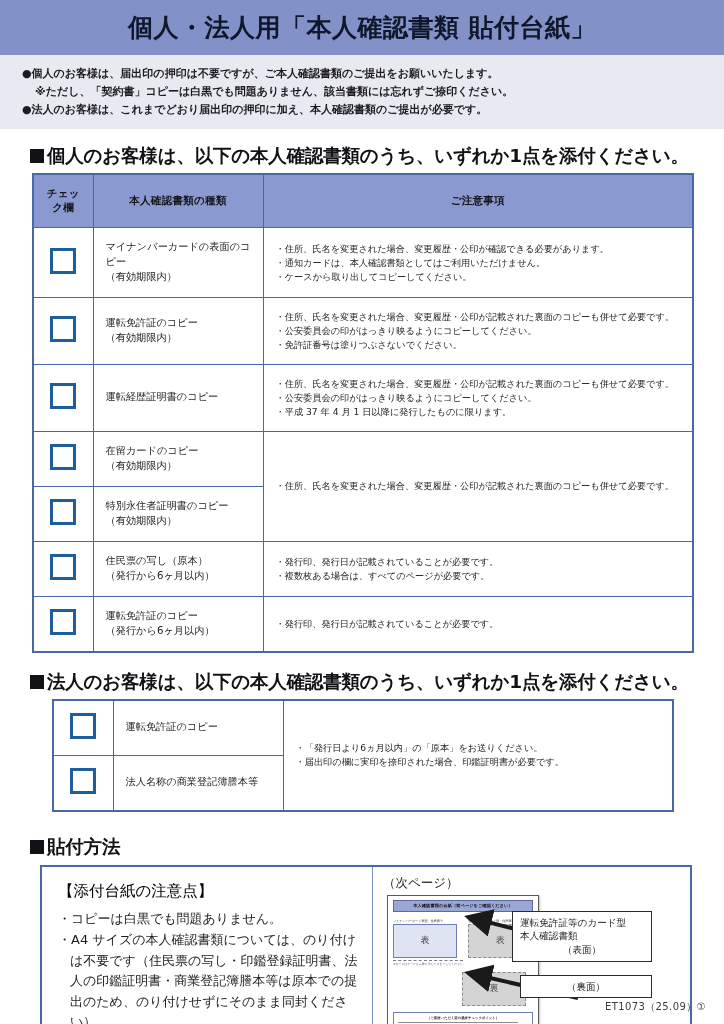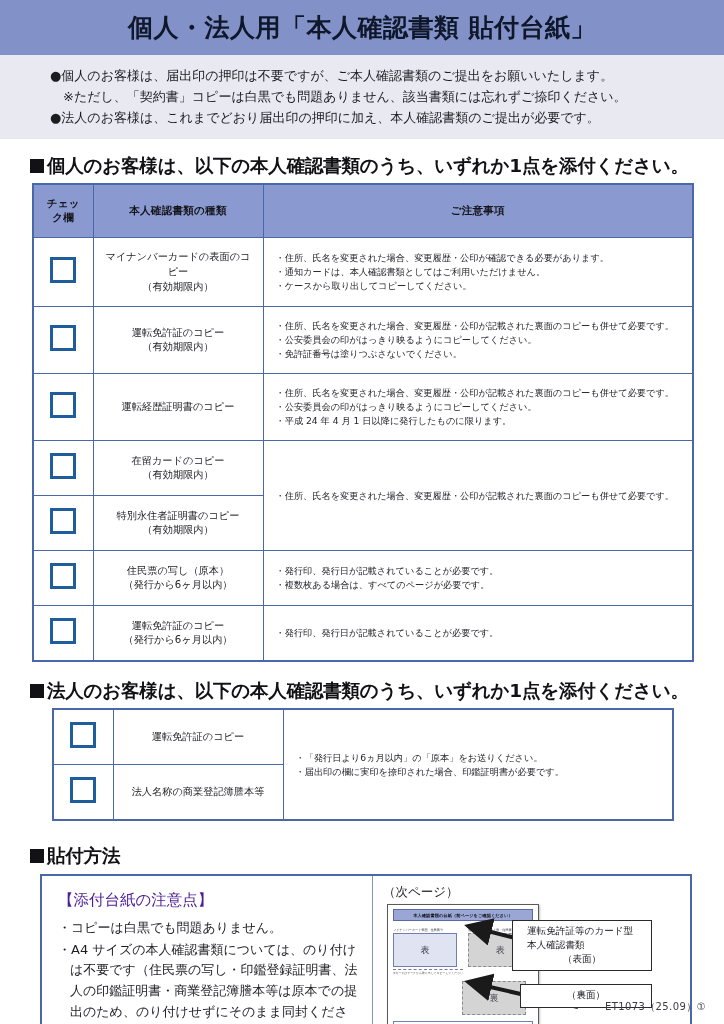--- a/index.html
+++ b/index.html
@@ -31,26 +31,25 @@
     letter-spacing: 0.5px;
     white-space: nowrap;
   }
 
   
   .notice-band {
     background: #e9eaf1;
     padding: 10px 22px 11px 22px;
   }
   .notice-line {
-    font-size: 13px;
-    font-weight: normal;
+    font-size: 11px;
+    font-weight: bold;
     color: #1b1b20;
     line-height: 1.62;
     white-space: nowrap;
-    margin-left: 28px;
   }
   .notice-line.indent {
     padding-left: 13px;
   }
 
   
   .section-heading {
     font-size: 18.5px;
     font-weight: bold;
     color: #121216;
@@ -91,21 +90,20 @@
   }
   .checkbox {
     width: 26px;
     height: 26px;
     border: 3px solid #1f5d9c;
     background: #ffffff;
     display: inline-block;
     box-sizing: border-box;
   }
   .kind-cell {
-    text-align: center;
     font-size: 10.2px;
     line-height: 1.45;
     color: #232329;
     padding: 4px 3px;
   }
   .notes-cell {
     font-size: 9.2px;
     line-height: 1.52;
     color: #232329;
     padding: 4px 7px 4px 7px;
@@ -125,21 +123,21 @@
   }
   .method-left {
     width: 330px;
     padding: 14px 10px 10px 16px;
     box-sizing: border-box;
   }
   .method-left h4 {
     margin: 0 0 7px 0;
     font-size: 15.5px;
     font-weight: normal;
-    color: #4c1d95;
+    color: #000000;
   }
   .method-left ul {
     margin: 0;
     padding: 0;
     list-style: none;
   }
   .method-left li {
     font-size: 13px;
     line-height: 1.58;
     color: #1d1d23;
@@ -254,23 +252,22 @@
   .mini-line.tiny { height: 1.2px; opacity: 0.55; }
 
   
   .callout {
     position: absolute;
     background: #ffffff;
     border: 1px solid #2a2a2a;
     font-size: 9.6px;
     color: #1b1b21;
     line-height: 1.42;
-    padding: 4px 14px;
-    box-sizing: border-box;
-    font-family: Liberation Mono, monospace;
+    padding: 4px 7px;
+    box-sizing: border-box;
   }
   .callout .ctr { text-align: center; }
 
   .footer-code {
     position: absolute;
     right: 18px;
     bottom: 10px;
     font-size: 10px;
     color: #3a3a42;
     letter-spacing: 0.4px;
@@ -342,21 +339,21 @@
     <tr style="height:58px;">
       <td class="cb-cell">
         <span class="checkbox"></span>
       </td>
       <td class="kind-cell">
         <span>運転経歴証明書のコピー</span>
       </td>
       <td class="notes-cell">
         <span class="n">・住所、氏名を変更された場合、変更履歴・公印が記載された裏面のコピーも併せて必要です。</span>
         <span class="n">・公安委員会の印がはっきり映るようにコピーしてください。</span>
-        <span class="n">・平成 24 年 4 月 1 日以降に発行したものに限ります。</span>
+        <span class="n">・平成 37 年 4 月 1 日以降に発行したものに限ります。</span>
       </td>
     </tr>
 
     <tr style="height:39px;">
       <td class="cb-cell">
         <span class="checkbox"></span>
       </td>
       <td class="kind-cell">
         <span>在留カードのコピー</span><br>
         <span>（有効期限内）</span>

